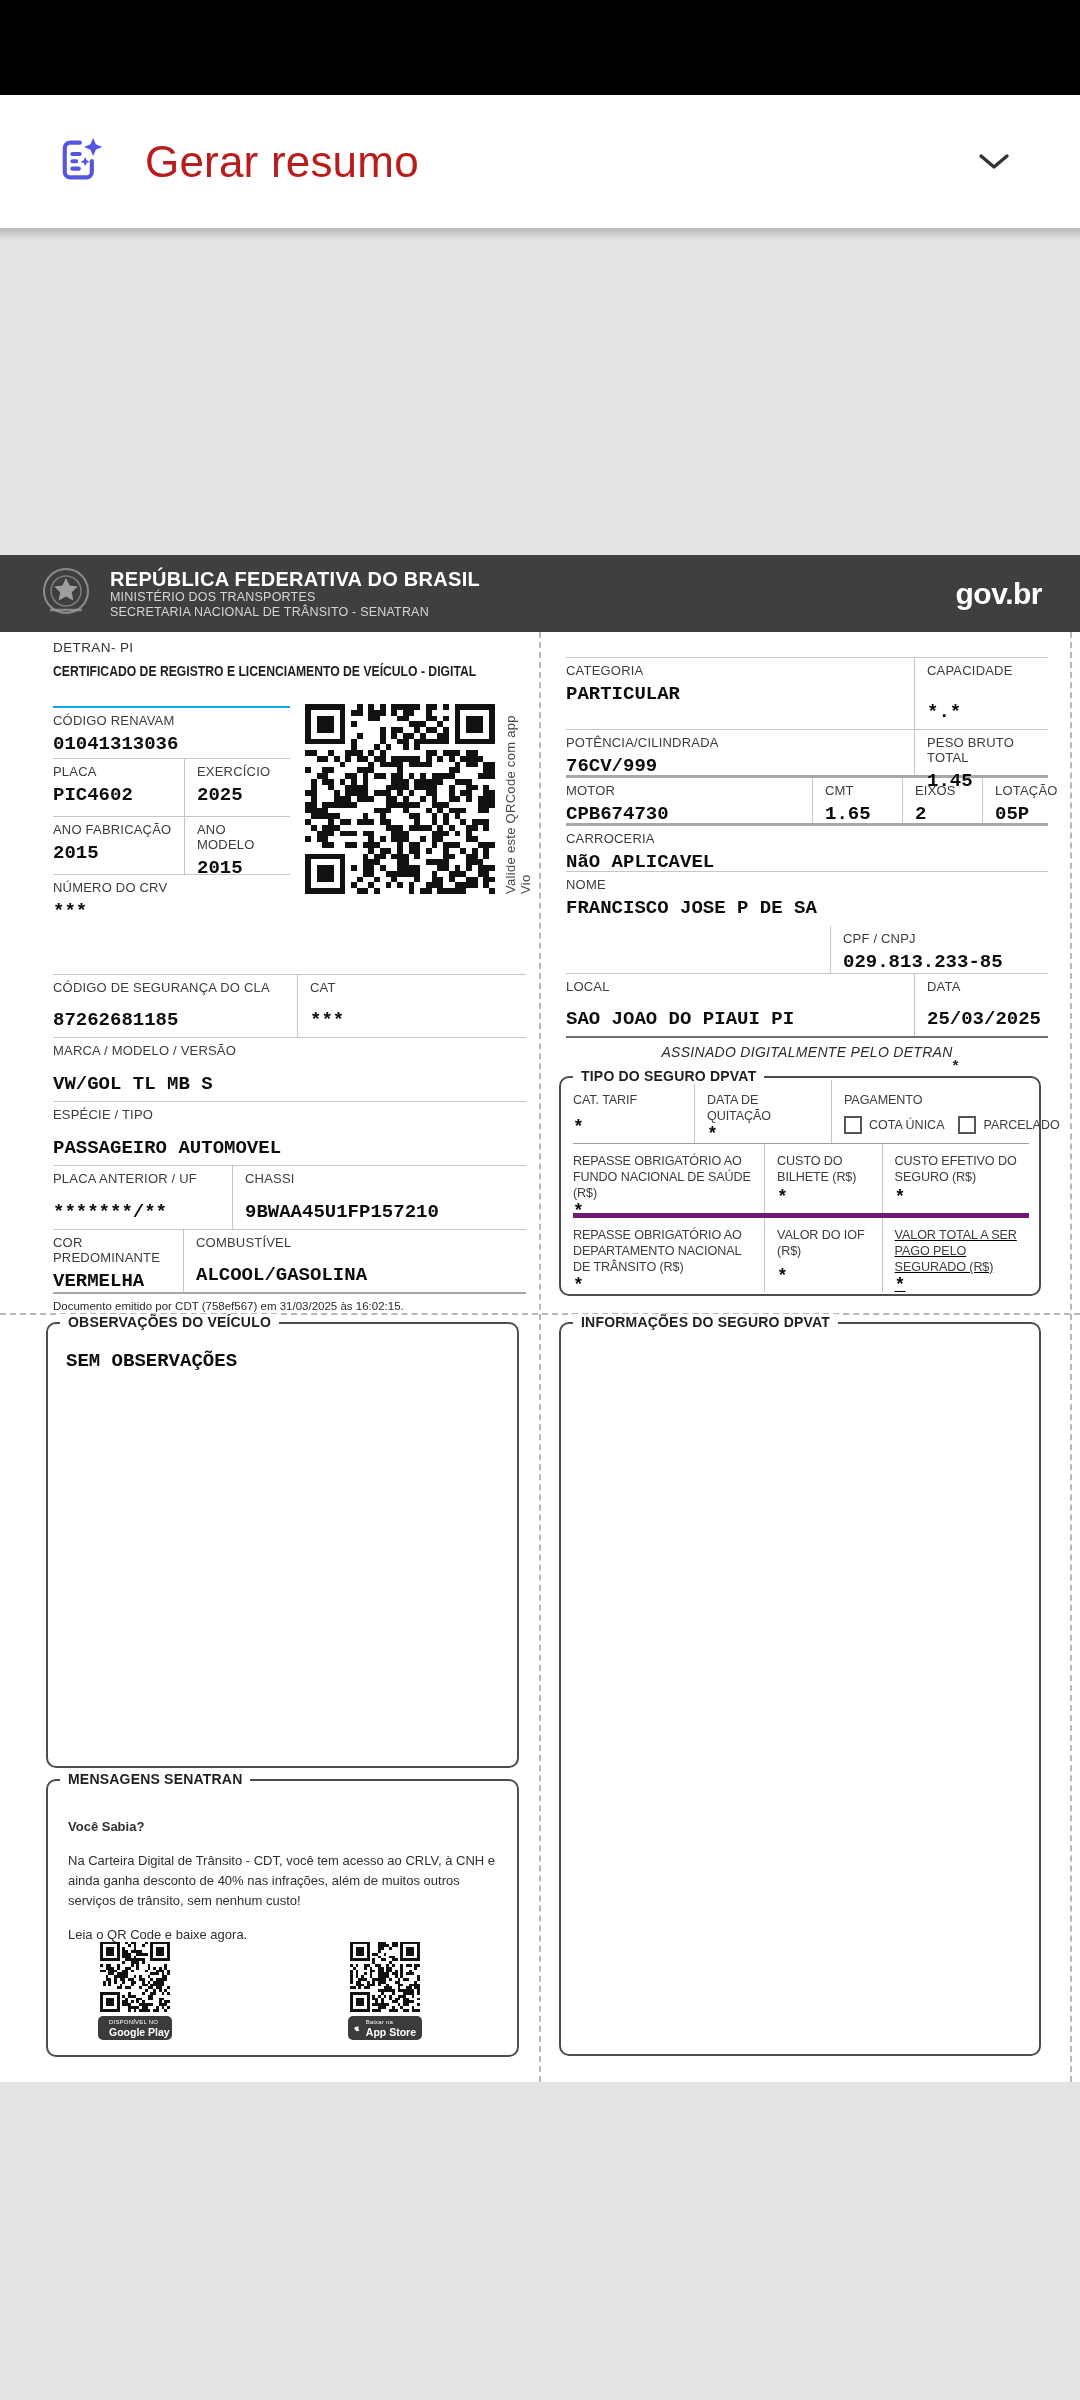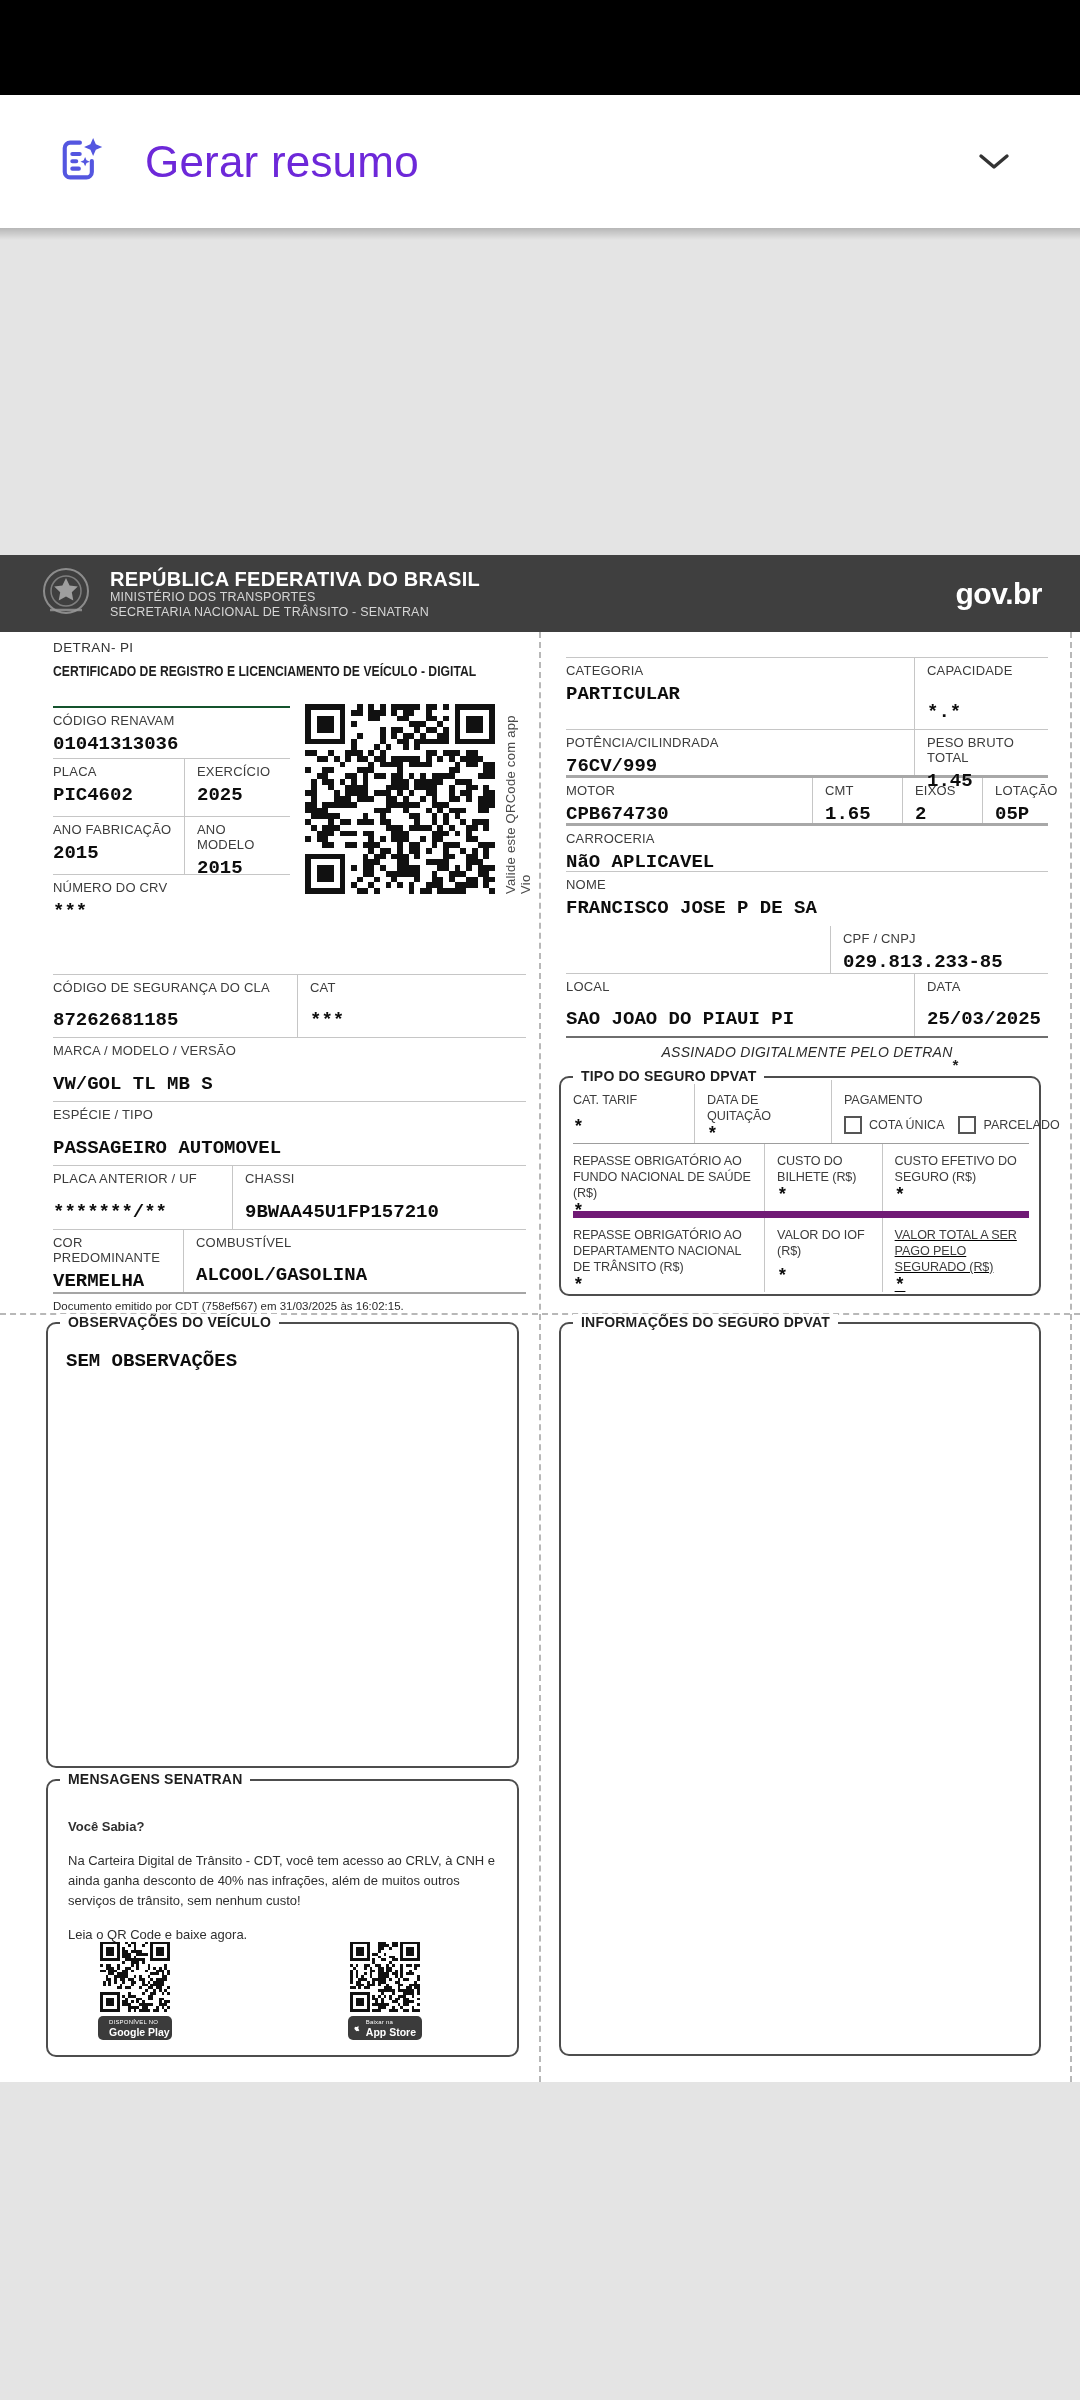--- a/index.html
+++ b/index.html
@@ -4,21 +4,21 @@
 <style>
   html,body{margin:0;padding:0;background:#9a9a9a;}
   #app{position:relative;width:1080px;height:2400px;background:#e4e4e4;overflow:hidden;
        font-family:"Liberation Sans",sans-serif;-webkit-font-smoothing:antialiased;}
   
   .statusbar{position:absolute;top:0;left:0;width:1080px;height:95px;background:#000;}
   .appbar{position:absolute;top:95px;left:0;width:1080px;height:133px;background:#fff;
           display:flex;align-items:center;padding:0 66px 0 55px;box-sizing:border-box;z-index:5;}
   .appbar::after{content:"";position:absolute;left:0;top:133px;width:100%;height:12px;
           background:linear-gradient(rgba(0,0,0,.20),rgba(0,0,0,0));}
-  .appbar-title{font-size:44px;font-weight:500;color:#6d28d9;margin-left:38px;letter-spacing:.2px;}
+  .appbar-title{font-size:44px;font-weight:500;color:#b91c1c;margin-left:38px;letter-spacing:.2px;}
   .chevron{margin-left:auto;display:flex;align-items:center;cursor:pointer;}
   
   .govbar{position:absolute;top:555px;left:0;width:1080px;height:77px;background:#3f3f3f;
           display:flex;align-items:center;padding:0 38px;box-sizing:border-box;}
   .gov-coat{flex:0 0 auto;}
   .gov-text{margin-left:16px;color:#fff;}
   .gov-title{font-size:20px;font-weight:700;letter-spacing:.3px;line-height:22px;}
   .gov-sub{font-size:12.5px;font-weight:400;color:#d6d6d6;line-height:15px;letter-spacing:.2px;}
   .govbr-logo{margin-left:auto;color:#fff;font-size:30px;font-weight:800;letter-spacing:-.5px;}
   
@@ -34,21 +34,21 @@
   .val-s{font-family:"Liberation Mono",monospace;font-weight:700;font-size:18px;color:#0d0d0d;}
   .detran{font-size:13.5px;color:#333;letter-spacing:.4px;}
   .doc-title{font-size:14.5px;font-weight:700;color:#1e1e1e;white-space:nowrap;
              display:inline-block;transform:scaleX(.84);transform-origin:left;}
   .row{display:flex;box-sizing:border-box;}
   .cell{box-sizing:border-box;padding:5px 6px 6px 0;display:flex;flex-direction:column;}
   .cell.sep{border-left:1px solid #c6c6c6;padding-left:12px;}
   .cell .val{margin-top:5px;}
   .cell.gap{justify-content:space-between;}
   .bt1{border-top:1px solid #c6c6c6;} .bb1{border-bottom:1px solid #c6c6c6;justify-content:flex-end;}
-  .bt2{border-top:2px solid #14532d;} .bb2{border-bottom:2px solid #a5a5a5;}
+  .bt2{border-top:2px solid #0ea5e9;} .bb2{border-bottom:2px solid #a5a5a5;}
   .bb3{border-bottom:3px solid #a8a8a8;} .bbD{border-bottom:2px solid #6e6e6e;}
   .qrbox{position:absolute;}
   .qrcap{font-size:13px;color:#4a4a4a;writing-mode:vertical-rl;transform:rotate(180deg);
          text-orientation:mixed;letter-spacing:.3px;}
   .emission{font-size:11.5px;color:#2a2a2a;}
   .panel{position:absolute;border:2px solid #4d4d4d;border-radius:10px;box-sizing:border-box;background:#fff;}
   .legend{position:absolute;top:-10px;left:12px;background:#fff;padding:0 8px;
           font-size:14px;font-weight:700;color:#1e1e1e;letter-spacing:.2px;white-space:nowrap;}
   .assinado{font-size:14px;color:#2b2b2b;text-align:center;letter-spacing:.3px;}
   .fnstar{font-family:"Liberation Mono",monospace;font-weight:700;font-size:15px;color:#222;}
@@ -1209,21 +1209,21 @@
           <div class="cell sep" style="width:198px;padding-top:12px;">
             <span class="dp-lbl">PAGAMENTO</span>
             <span class="cbx-row">
               <span class="cbx"></span>
               <span class="cbx-lbl">COTA ÚNICA</span>
               <span class="cbx"></span>
               <span class="cbx-lbl" style="margin-right:0;">PARCELADO</span>
             </span>
           </div>
         </div>
-        <div class="row" style="height:74px;margin:0 10px 0 12px;border-bottom:7px solid #701a75;">
+        <div class="row" style="height:74px;margin:0 10px 0 12px;border-bottom:5px solid #701a75;">
           <div class="cell gap" style="width:192px;padding-top:9px;">
             <span class="dp-lbl">REPASSE OBRIGATÓRIO AO FUNDO NACIONAL DE SAÚDE (R$)</span>
             <span class="val-s">*</span>
           </div>
           <div class="cell sep gap" style="width:118px;padding-top:9px;">
             <span class="dp-lbl">CUSTO DO BILHETE (R$)</span>
             <span class="val-s">*</span>
           </div>
           <div class="cell sep gap" style="width:148px;padding-top:9px;">
             <span class="dp-lbl">CUSTO EFETIVO DO SEGURO (R$)</span>

